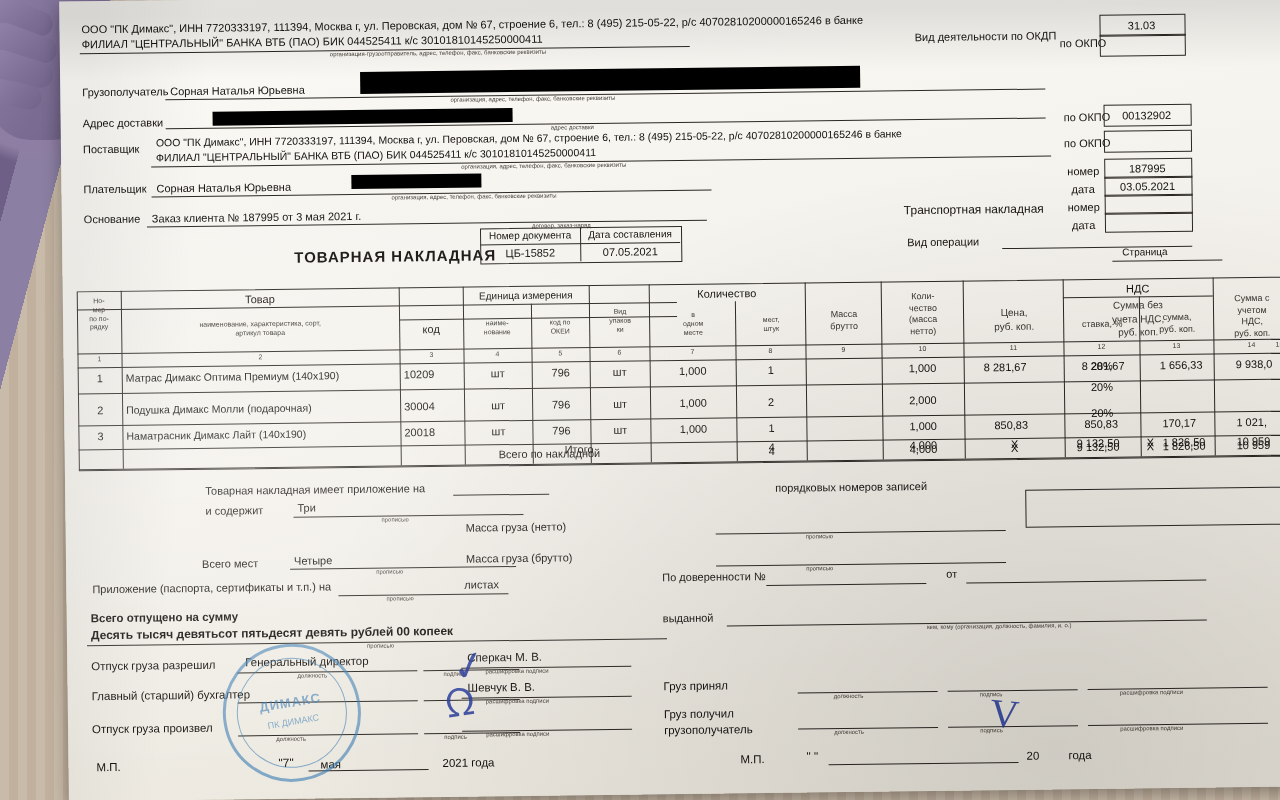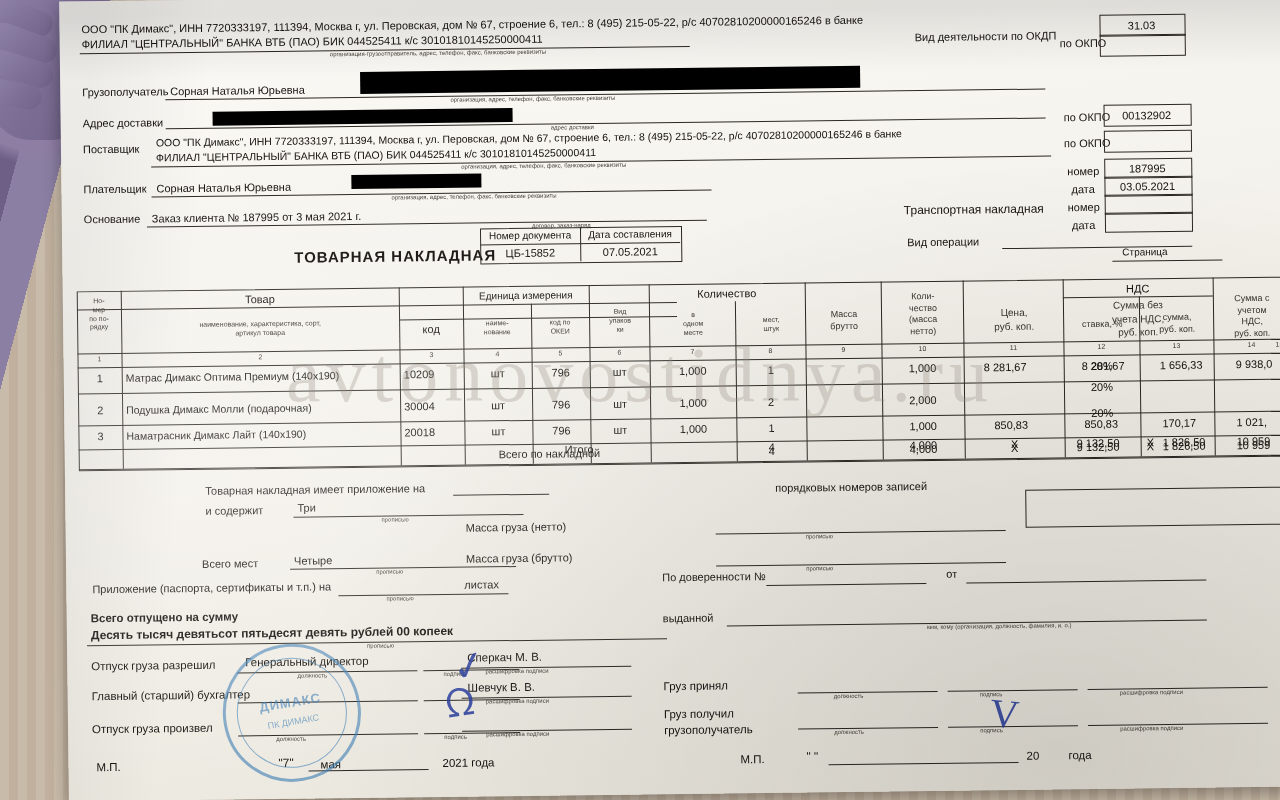--- a/index.html
+++ b/index.html
@@ -997,14 +997,13 @@
 
     <div class="stamp">
       <span>ДИМАКС</span>
       <small>ПК ДИМАКС</small>
     </div>
     <div class="sig sig1">✓</div>
     <div class="sig sig2">ᘯ</div>
     <div class="sig sig3">V</div>
   </div>
 
-  <div class="watermark">avtonovostidnya.ru</div>
 </div>
 
 </body></html>

